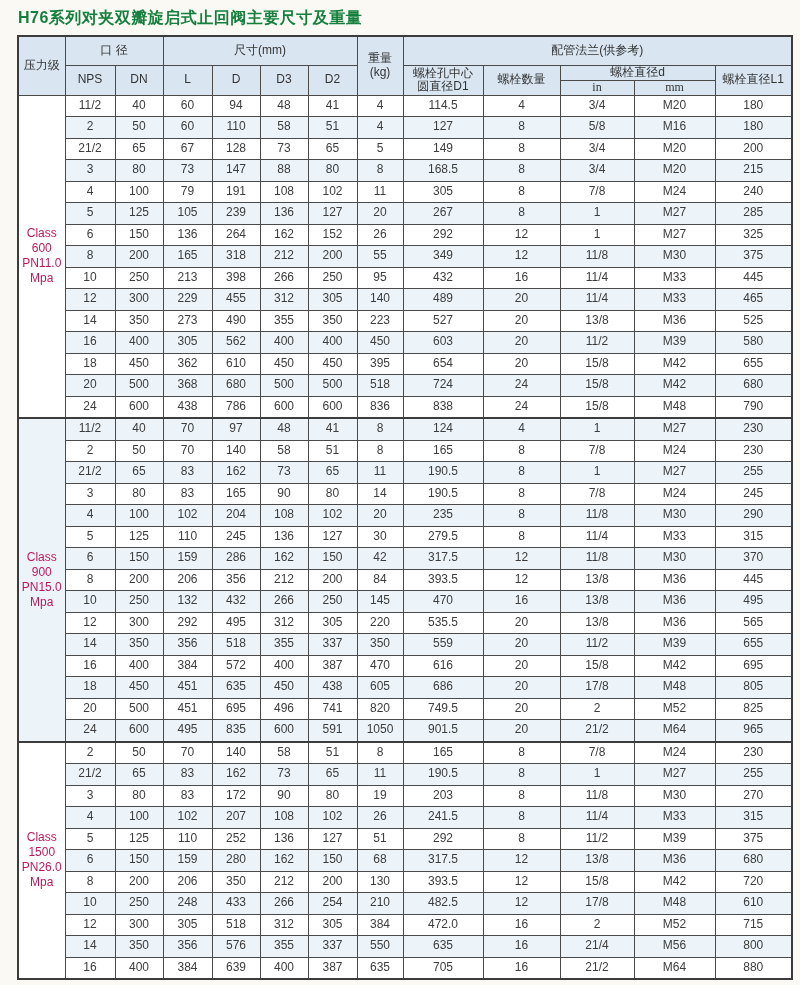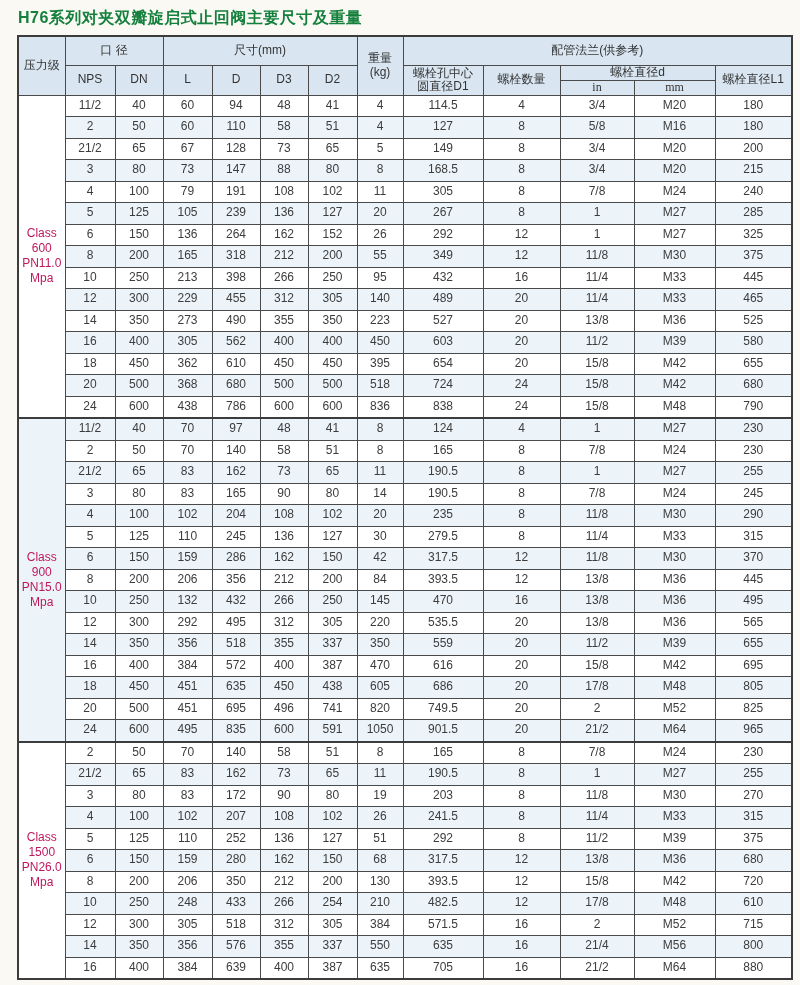--- a/index.html
+++ b/index.html
@@ -657,21 +657,21 @@
         <td>610</td>
       </tr>
       <tr>
         <td>12</td>
         <td>300</td>
         <td>305</td>
         <td>518</td>
         <td>312</td>
         <td>305</td>
         <td>384</td>
-        <td>571.5</td>
+        <td>472.0</td>
         <td>16</td>
         <td>2</td>
         <td>M52</td>
         <td>715</td>
       </tr>
       <tr class="alt">
         <td>14</td>
         <td>350</td>
         <td>356</td>
         <td>576</td>

